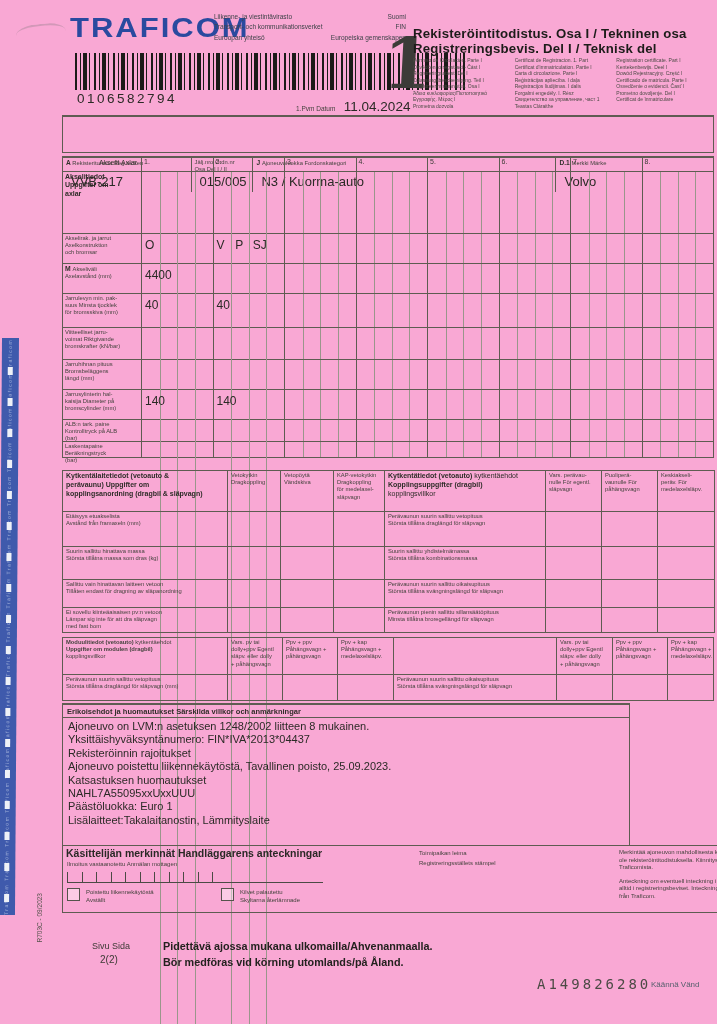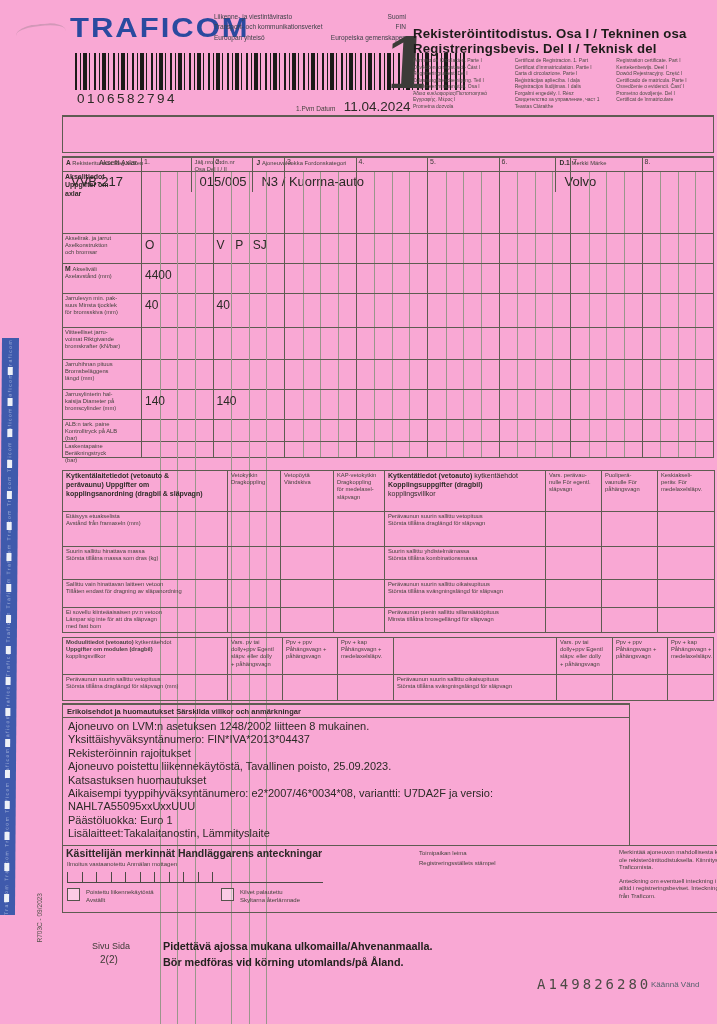--- a/index.html
+++ b/index.html
@@ -856,21 +856,20 @@
     </div>
 
   <div class="special-box">
     <div class="special-title">Erikoisehdot ja huomautukset Särskilda villkor och anmärkningar</div>
     <div class="special-lines" id="special-lines">
         <div class="special-line">Ajoneuvo on LVM:n asetuksen 1248/2002 liitteen 8 mukainen.</div>
         <div class="special-line">Yksittäishyväksyntänumero: FIN*IVA*2013*04437</div>
         <div class="special-line">Rekisteröinnin rajoitukset</div>
         <div class="special-line">Ajoneuvo poistettu liikennekäytöstä, Tavallinen poisto, 25.09.2023.</div>
         <div class="special-line">Katsastuksen huomautukset</div>
-        <div class="special-line">Aikaisempi tyyppihyväksyntänumero: e2*2007/46*0034*08, variantti: U7DA2F ja versio:</div>
         <div class="special-line">NAHL7A55095xxUxxUUU</div>
         <div class="special-line">Päästöluokka: Euro 1</div>
         <div class="special-line">Lisälaitteet:Takalaitanostin, Lämmityslaite</div>
       </div>
   </div>
 
   <div class="handler-box">
     <div class="handler-title">Käsittelijän merkinnät Handläggarens anteckningar</div>
     <div class="received">Ilmoitus vastaanotettu Anmälan mottagen</div>
     <div class="tick-strip" id="tick-strip">

